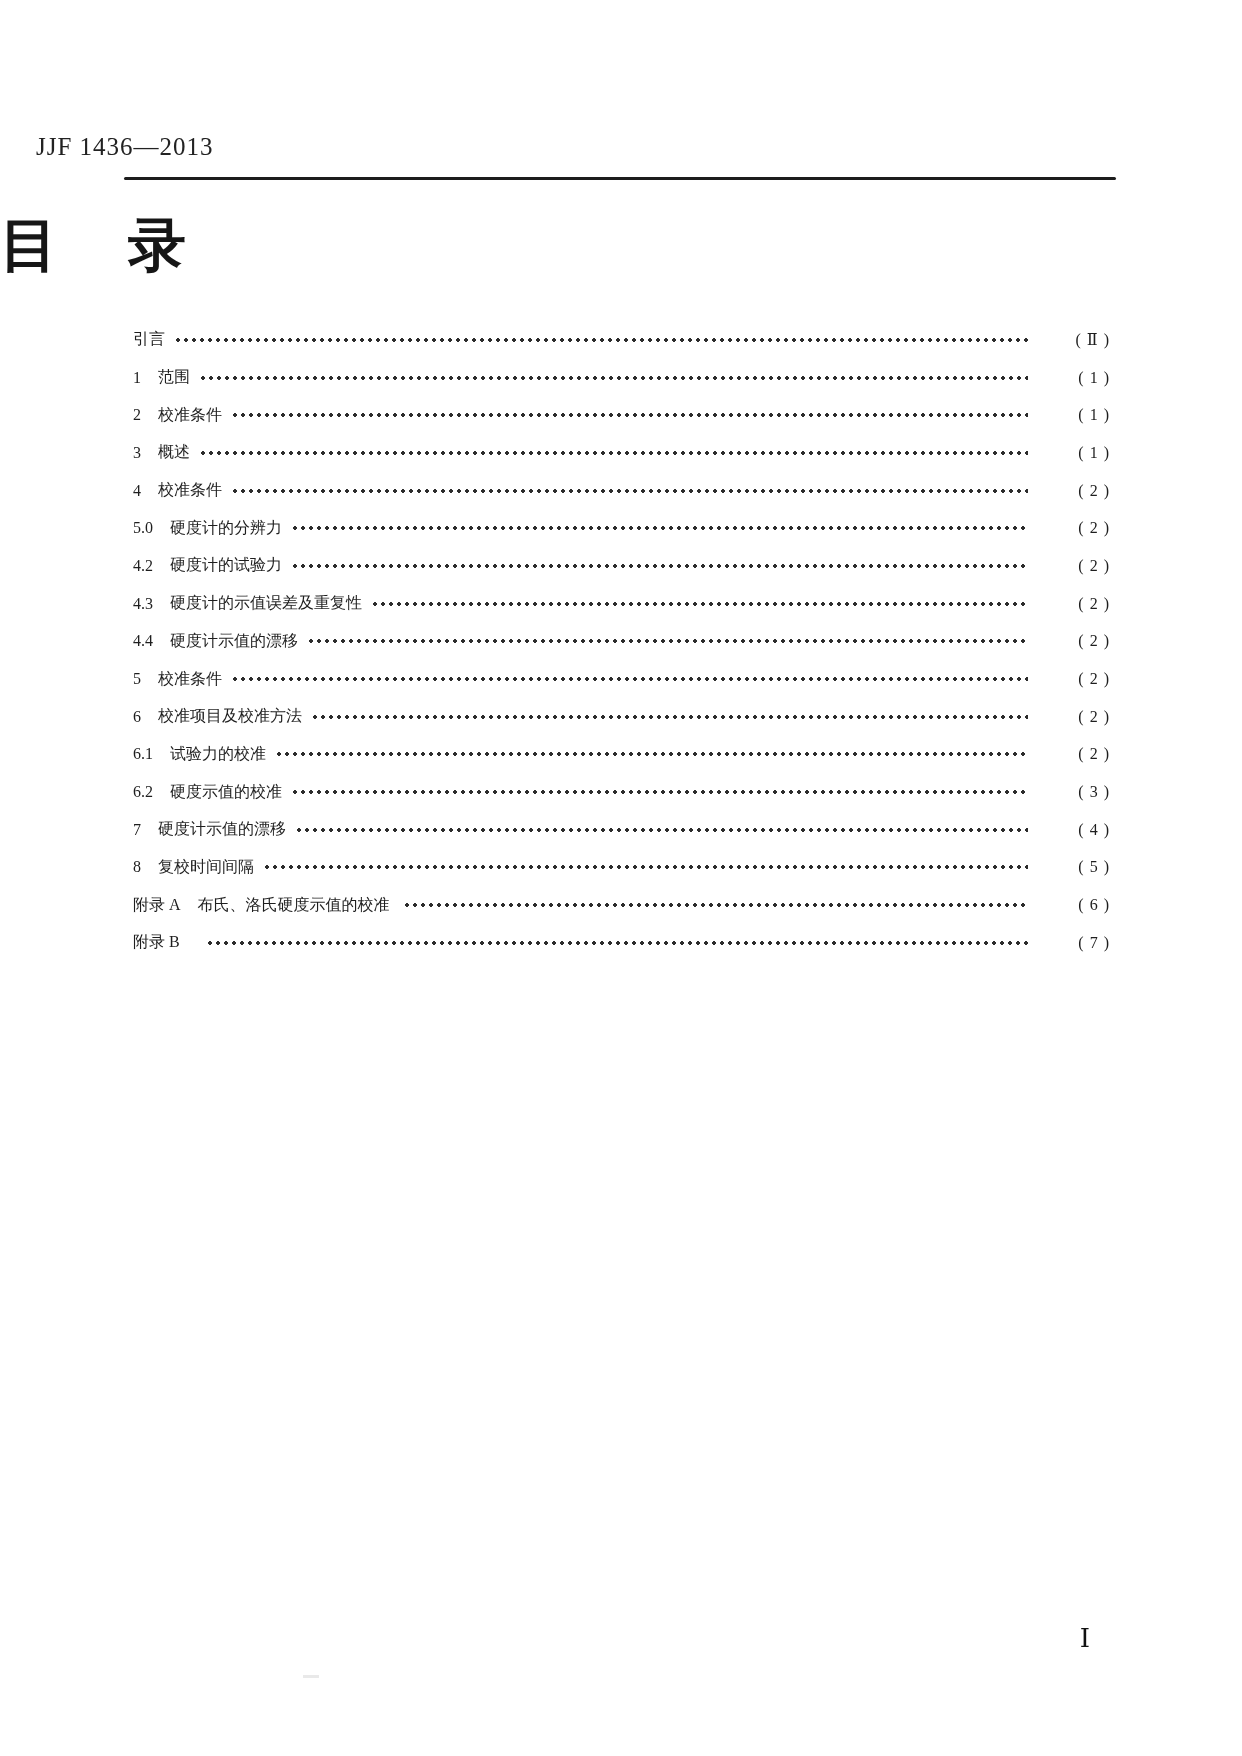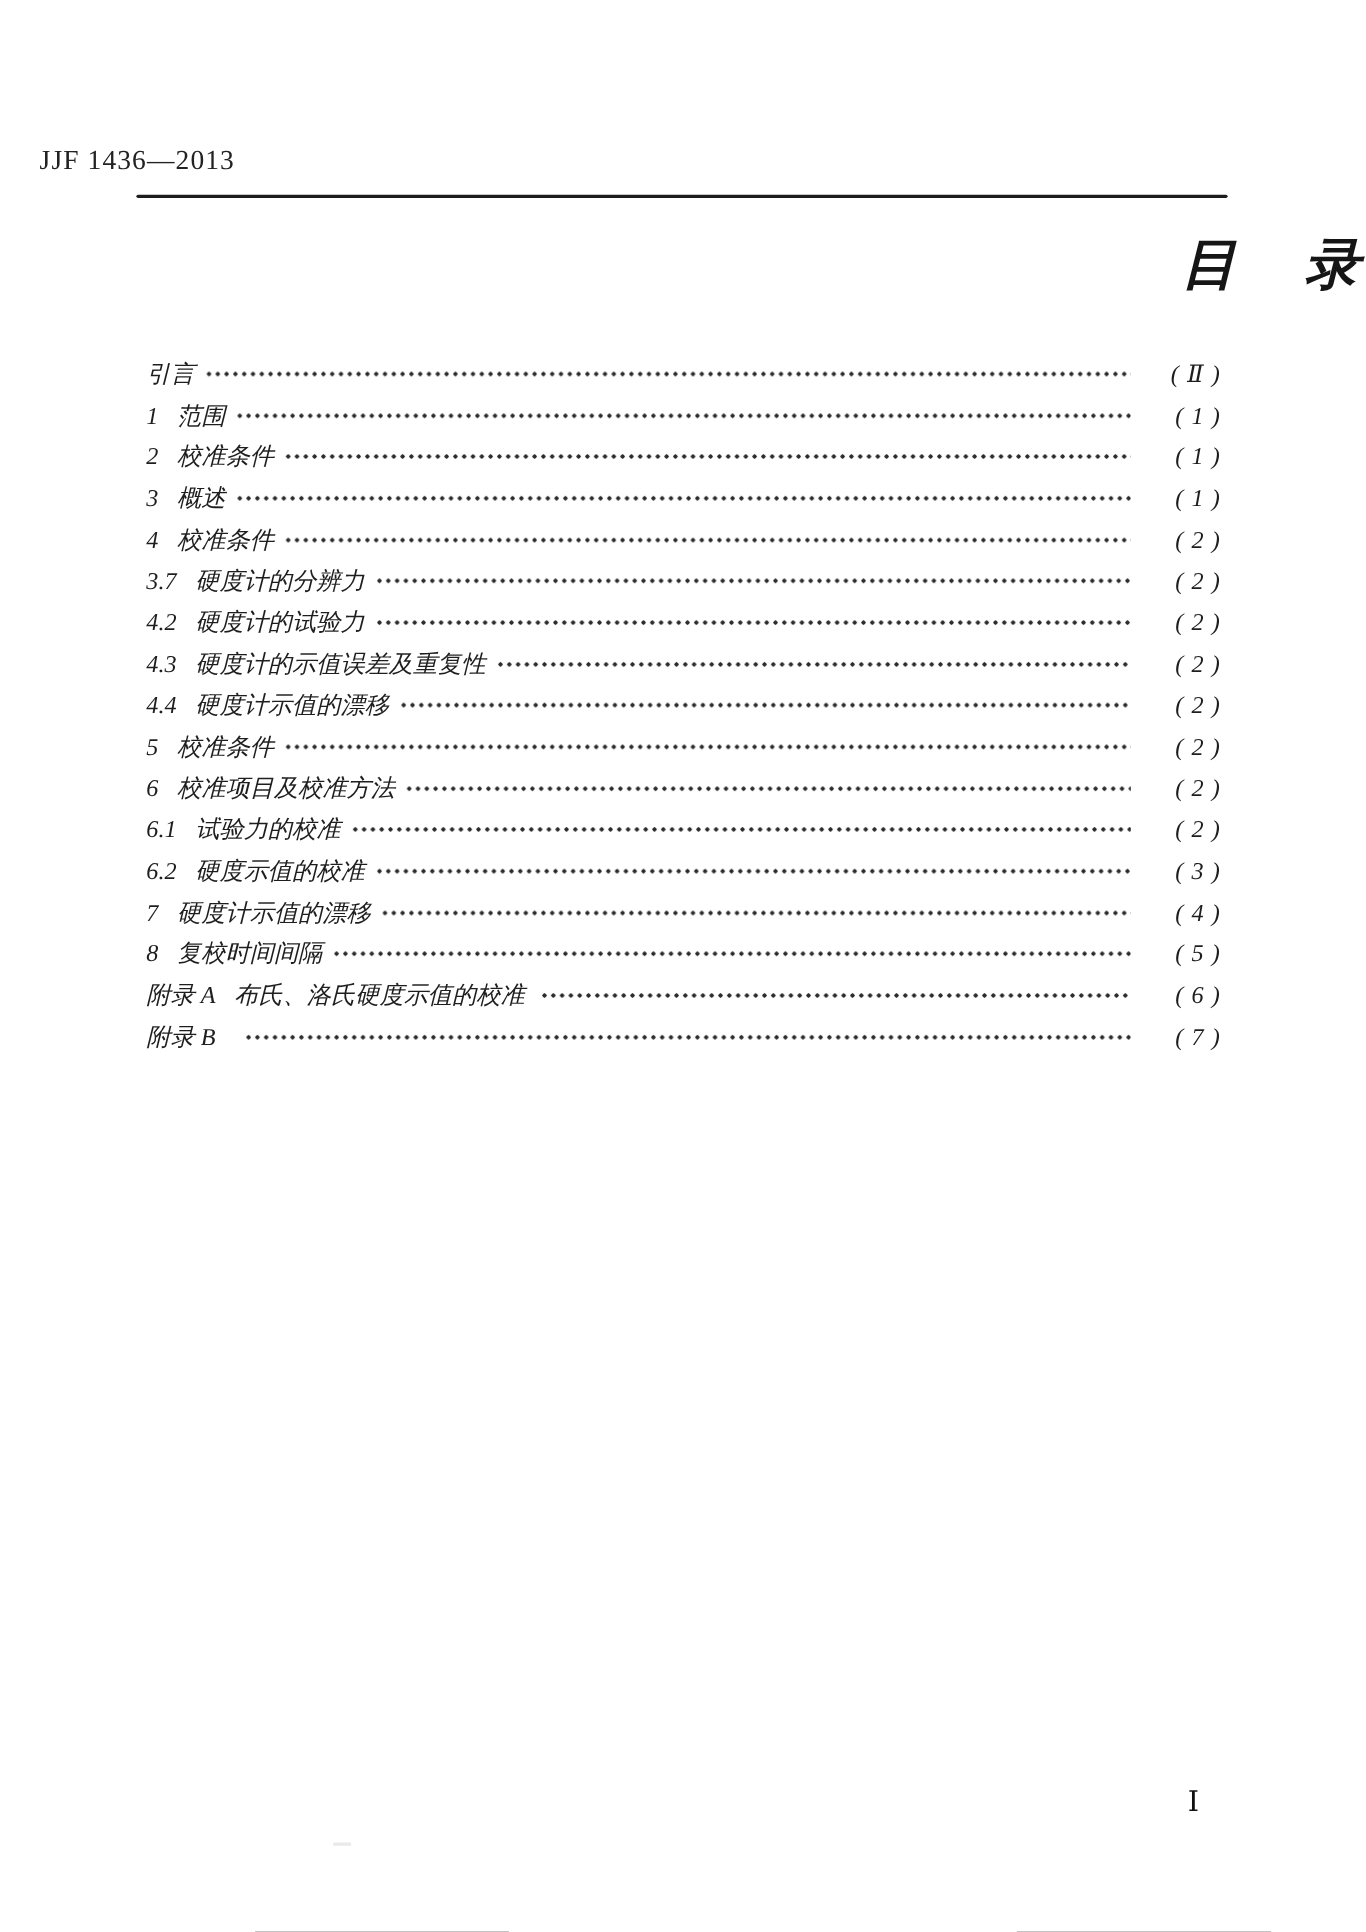--- a/index.html
+++ b/index.html
@@ -35,41 +35,39 @@
     width: 992px;
     height: 3px;
     background: #1d1d1d;
     border-radius: 2px;
   }
   .doc-title {
     position: absolute;
     top: 207px;
     left: 0;
     width: 100%;
-    text-align: right;
-    font-size: 50px;
+    text-align: left;
+    font-size: 58px;
     font-weight: bold;
     letter-spacing: 6px;
     color: #161616;
-    font-style: italic;
   }
   .toc-list {
     position: absolute;
     top: 321px;
     left: 133px;
     width: 977px;
   }
   .toc-row {
     display: flex;
     align-items: center;
     height: 37.7px;
-    font-size: 22px;
+    font-size: 16px;
     color: #1e1e1e;
     white-space: nowrap;
-    font-style: italic;
   }
   .toc-num {
     margin-right: 17px;
     white-space: pre;
   }
   .toc-num:empty { display: none; }
   .toc-label {
     white-space: pre;
   }
   .leader {
@@ -138,21 +136,21 @@
         <span class="leader"></span>
         <span class="toc-page">( 1 )</span>
       </div>
       <div class="toc-row">
         <span class="toc-num">4</span>
         <span class="toc-label">校准条件</span>
         <span class="leader"></span>
         <span class="toc-page">( 2 )</span>
       </div>
       <div class="toc-row">
-        <span class="toc-num">3.7</span>
+        <span class="toc-num">5.0</span>
         <span class="toc-label">硬度计的分辨力</span>
         <span class="leader"></span>
         <span class="toc-page">( 2 )</span>
       </div>
       <div class="toc-row">
         <span class="toc-num">4.2</span>
         <span class="toc-label">硬度计的试验力</span>
         <span class="leader"></span>
         <span class="toc-page">( 2 )</span>
       </div>

